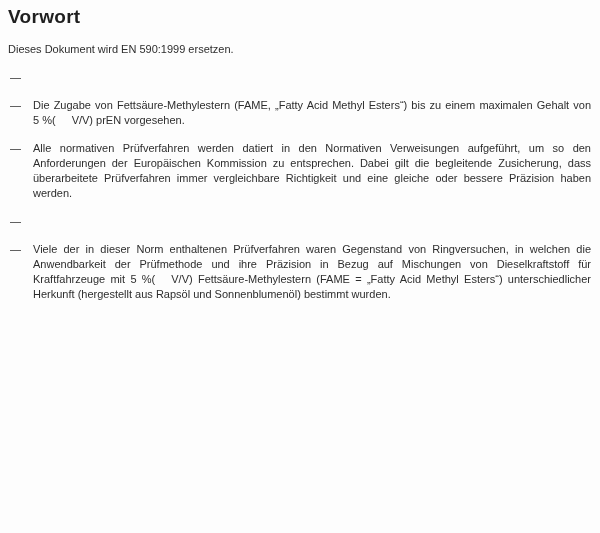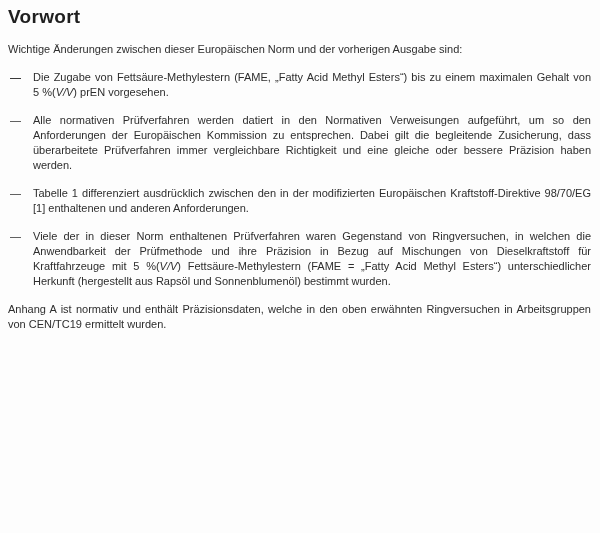--- a/index.html
+++ b/index.html
@@ -46,35 +46,34 @@
     padding-left: 25px;
     margin: 0 0 13px 0;
   }
   .bullet-dash {
     position: absolute;
     left: 2px;
     top: 0;
     letter-spacing: -1px;
   }
   .vv-italic {
-    font-style: italic;
+    margin-left: 16px;
   }
 </style>
 </head>
 <body>
 
 <div class="page">
 
   <h1 class="doc-title">Vorwort</h1>
 
-  <p class="para">Wichtige Änderungen zwischen dieser Europäischen Norm und der vorherigen Ausgabe sind:</p>
+  <p class="para">Dieses Dokument wird EN 590:1999 ersetzen.</p>
 
   <ul class="changes-list">
     <li class="change-item"><span class="bullet-dash">—</span><span class="vv-italic"></span><span></span></li>
     <li class="change-item"><span class="bullet-dash">—</span><span>Die Zugabe von Fettsäure-Methylestern (FAME, „Fatty Acid Methyl Esters“) bis zu einem maximalen Gehalt von 5&nbsp;%(</span><span class="vv-italic">V/V</span><span>) prEN vorgesehen.</span></li>
     <li class="change-item"><span class="bullet-dash">—</span><span>Alle normativen Prüfverfahren werden datiert in den Normativen Verweisungen aufgeführt, um so den Anforderungen der Europäischen Kommission zu entsprechen. Dabei gilt die begleitende Zusicherung, dass überarbeitete Prüfverfahren immer vergleichbare Richtigkeit und eine gleiche oder bessere Präzision haben werden.</span><span class="vv-italic"></span><span></span></li>
-    <li class="change-item"><span class="bullet-dash">—</span><span>Tabelle 1 differenziert ausdrücklich zwischen den in der modifizierten Europäischen Kraftstoff-Direktive 98/70/EG [1] enthaltenen und anderen Anforderungen.</span><span class="vv-italic"></span><span></span></li>
+    <li class="change-item"><span class="bullet-dash">—</span><span class="vv-italic"></span><span></span></li>
     <li class="change-item"><span class="bullet-dash">—</span><span>Viele der in dieser Norm enthaltenen Prüfverfahren waren Gegenstand von Ringversuchen, in welchen die Anwendbarkeit der Prüfmethode und ihre Präzision in Bezug auf Mischungen von Dieselkraftstoff für Kraftfahrzeuge mit 5&nbsp;%(</span><span class="vv-italic">V/V</span><span>) Fettsäure-Methylestern (FAME&nbsp;=&nbsp;„Fatty Acid Methyl Esters“) unterschiedlicher Herkunft (hergestellt aus Rapsöl und Sonnenblumenöl) bestimmt wurden.</span></li>
   </ul>
 
-  <p class="para">Anhang A ist normativ und enthält Präzisionsdaten, welche in den oben erwähnten Ringversuchen in Arbeitsgruppen von CEN/TC19 ermittelt wurden.</p>
 
 </div>
 
 </body></html>

